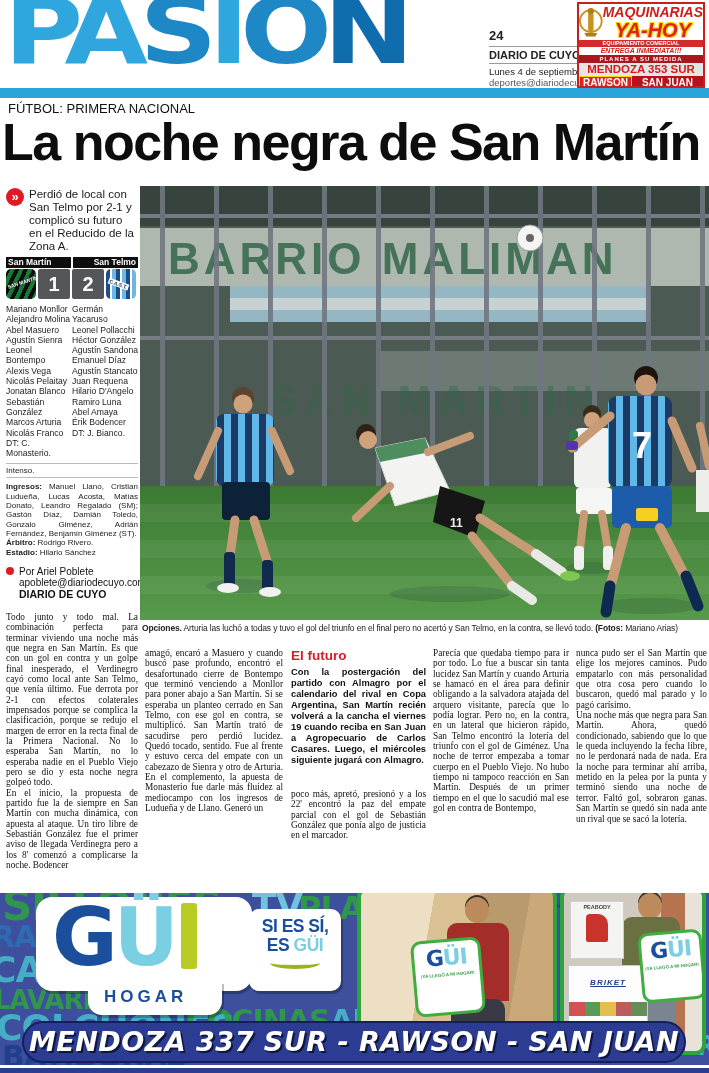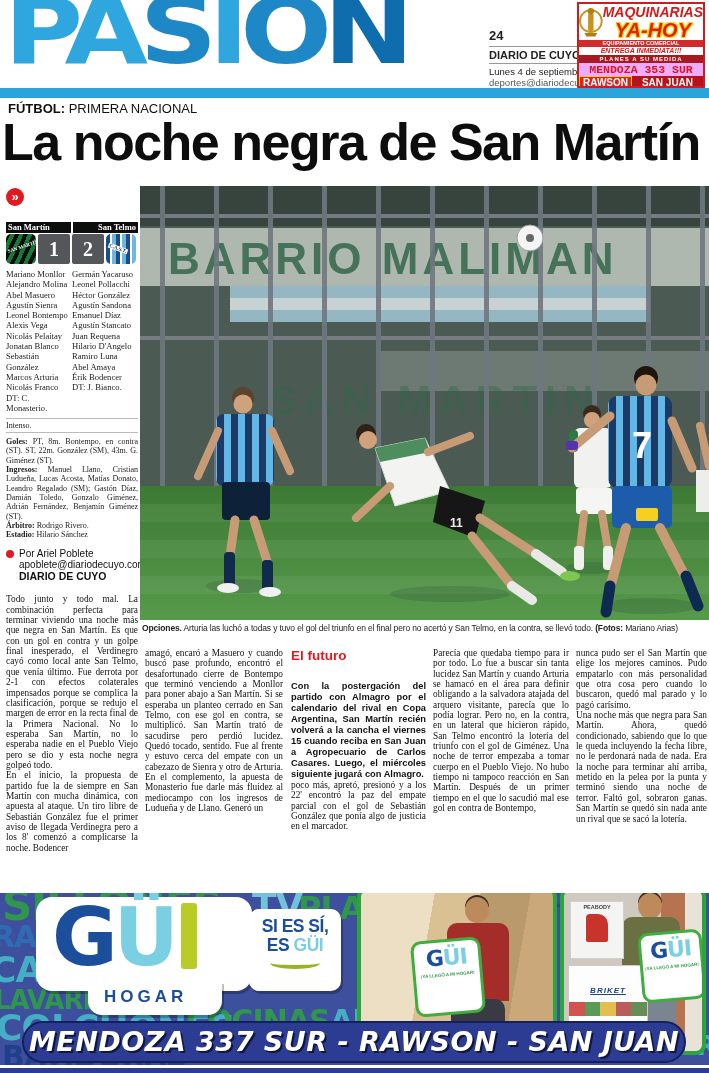--- a/index.html
+++ b/index.html
@@ -23,40 +23,40 @@
   .machinery-ad{position:absolute;left:577px;top:2px;width:128px;height:86px;border:2px solid #c9201f;
     background:#fff;overflow:hidden;font-weight:900;text-align:center;}
   .mach-top{display:flex;align-items:flex-start;}
   .mach-brand{flex:1;}
   .mach-line1{font-size:14px;font-style:italic;color:#d41a1a;letter-spacing:0;}
   .mach-line2{font-size:20px;font-style:italic;color:#e02020;line-height:20px;
     text-shadow:1px 1px 0 #ffd800,-1px 1px 0 #ffd800,1px -1px 0 #ffd800,-1px -1px 0 #ffd800;}
   .mach-sub1{background:#d12b2b;color:#fff;font-size:5.5px;line-height:7px;}
   .mach-sub2{color:#d41a1a;font-style:italic;font-size:7px;line-height:8px;}
   .mach-sub3{background:#a8181f;color:#fff;font-size:6px;line-height:8px;letter-spacing:1px;}
-  .mach-addr{background:#f0abfc;color:#d41a1a;font-size:11.5px;line-height:13px;font-family:Liberation Mono, monospace;}
+  .mach-addr{background:#e5e5e5;color:#d41a1a;font-size:11.5px;line-height:13px;}
   .mach-city-row{display:flex;}
   .mach-city1{background:#e02020;color:#fff;border:1px solid #ffd800;font-size:10px;line-height:11px;padding:0 3px;}
   .mach-city2{background:#b5121b;color:#fff;font-size:10px;line-height:13px;flex:1;}
 
   .cyan-band{position:absolute;left:0;top:88px;width:709px;height:10px;background:var(--cyan);}
 
   
   .kicker{position:absolute;left:8px;top:101px;font-size:13px;color:#111;}
-  .kicker b{font-weight:700;}
+  .kicker b{font-weight:400;}
   .headline{position:absolute;left:2px;top:112px;width:707px;font-size:52px;font-weight:900;
     letter-spacing:-1.5px;color:#0d0d0d;line-height:60px;font-family:"Liberation Sans",sans-serif;}
 
   
   .left-rail{position:absolute;left:6px;top:188px;width:132px;}
   .lead-row{display:flex;gap:5px;}
   .chevron{flex:0 0 18px;width:18px;height:18px;border-radius:50%;background:var(--red);color:#fff;
     font-weight:900;font-size:13px;line-height:17px;text-align:center;}
   .lead-text{font-size:11.5px;line-height:13px;color:#1a1a1a;}
-  .scorebox{margin-top:16px;font-family:Liberation Serif, serif;}
+  .scorebox{margin-top:4px;}
   .score-heads{display:flex;gap:2px;}
   .head-bar{background:#0d0d0d;color:#fff;font-weight:bold;font-size:8.5px;line-height:11px;flex:1;padding:0 2px;}
   .head-bar.right{text-align:right;}
   .score-row{display:flex;gap:2px;margin-top:1px;}
   .club-logo{width:30px;height:30px;border-radius:5px;position:relative;overflow:hidden;}
   .club-logo.sm{background:repeating-linear-gradient(115deg,#0c0c0c 0 4px,#157a33 4px 8px);}
   .club-logo.st{background:repeating-linear-gradient(90deg,#1b4c8c 0 4px,#fff 4px 6px,#6fb6e0 6px 10px);}
   .club-logo-text{position:absolute;left:1px;top:10px;color:#fff;font-weight:900;font-size:5px;
     transform:rotate(-18deg);white-space:nowrap;text-shadow:0 0 2px #000;}
   .club-logo-text.st-text{color:#0d2a55;background:#fff;padding:0 1px;transform:rotate(20deg);left:2px;top:12px;text-shadow:none;}
@@ -82,23 +82,23 @@
   .caption{position:absolute;left:142px;top:623px;width:565px;font-size:8.5px;letter-spacing:-.15px;
     color:#222;white-space:nowrap;overflow:hidden;}
   .caption b{font-weight:900;}
 
   
   .artcol{position:absolute;top:648px;height:242px;overflow:hidden;}
   .col2{left:145px;width:138px;}
   .col3{left:291px;width:135px;}
   .col4{left:433px;width:136px;}
   .col5{left:576px;width:131px;}
-  .futuro-title{color:var(--red);font-weight:900;font-size:13.5px;margin-bottom:18px;}
+  .futuro-title{color:var(--red);font-weight:900;font-size:13.5px;margin-bottom:4px;}
   .futuro-text{font-size:9.3px;line-height:11px;font-weight:bold;color:#111;text-align:justify;}
-  .col3 .bodytext{margin-top:0;}
+  .col3 .bodytext{margin-top:23px;}
 
   
   .bottom-ad{position:absolute;left:0;top:893px;width:709px;height:172px;background:var(--ad-bg);overflow:hidden;}
   .adword{position:absolute;font-weight:900;letter-spacing:-1px;opacity:.9;white-space:nowrap;font-family:"DejaVu Sans",sans-serif;}
   .gui-blob{position:absolute;left:36px;top:4px;width:216px;height:94px;background:#fff;border-radius:16px;box-shadow:2px 3px 0 rgba(0,0,0,.25);}
   .gui-blob-tab{position:absolute;left:88px;top:88px;width:134px;height:34px;background:#fff;border-radius:0 0 14px 14px;box-shadow:2px 3px 0 rgba(0,0,0,.25);}
   .gui-logo{position:absolute;left:52px;top:2px;display:flex;align-items:flex-end;font-weight:900;
     font-size:80px;line-height:86px;font-family:"DejaVu Sans",sans-serif;letter-spacing:-4px;}
   .gui-g{color:var(--gui-blue);}
   .gui-u{color:var(--gui-light);}
@@ -118,21 +118,21 @@
   .person-body{position:absolute;border-radius:10px 10px 0 0;}
   .gui-sign{position:absolute;background:#fff;border:3px solid #3fae3f;border-radius:10px;
     text-align:center;transform:rotate(-5deg);padding-top:4px;}
   .gui-sign .sign-brand{font-weight:900;font-size:22px;line-height:24px;letter-spacing:-1px;font-family:"DejaVu Sans",sans-serif;}
   .gui-sign .sg{color:var(--gui-blue);} .gui-sign .su{color:var(--gui-light);}
   .gui-sign .sign-cap{font-weight:900;font-size:4.5px;color:#2f9e46;margin-top:2px;}
   .box-peabody{position:absolute;left:6px;top:10px;width:54px;height:58px;background:#f4f4f2;border:1px solid #cfcfcf;text-align:center;}
   .box-peabody .bname{font-size:5.5px;font-weight:bold;color:#444;margin-top:2px;}
   .mixer{width:22px;height:28px;background:#c8342c;border-radius:4px 10px 2px 2px;margin:4px auto 0;}
   .box-briket{position:absolute;left:4px;top:74px;width:80px;height:60px;background:#fdfdfd;border:1px solid #ccc;text-align:center;}
-  .box-briket .bname{font-size:8px;font-weight:900;font-style:italic;color:#1d3f8c;margin-top:20px;letter-spacing:1px;text-decoration:underline;}
+  .box-briket .bname{font-size:8px;font-weight:900;font-style:italic;color:#1d3f8c;margin-top:12px;letter-spacing:1px;text-decoration:underline;}
   .food-strip{position:absolute;left:0;bottom:8px;width:100%;height:14px;
     background:linear-gradient(90deg,#c33 0 20%,#3a8a3a 20% 40%,#e0b330 40% 60%,#b04040 60% 80%,#4a7a3a 80%);opacity:.85;}
   .ad-bar{position:absolute;left:22px;top:128px;width:664px;height:42px;background:#2b3c92;border:2px solid #151f5e;
     border-radius:21px;text-align:center;z-index:5;}
   .ad-bar-text{font-weight:900;font-style:italic;font-size:27px;line-height:38px;color:#fff;
     letter-spacing:.5px;text-shadow:2px 2px 0 #10173f;font-family:"DejaVu Sans",sans-serif;}
   .page-bottom-line{position:absolute;left:0;top:1068px;width:709px;height:5px;background:#2b3c92;}
 </style>
 </head>
 <body>
@@ -179,20 +179,21 @@
   <div class="cyan-band"></div>
 
   <div class="kicker">
     <b>FÚTBOL:</b><span> PRIMERA NACIONAL</span>
   </div>
   <h1 class="headline">La noche negra de San Martín</h1>
 
   <div class="left-rail">
     <div class="lead-row">
       <div class="chevron">»</div>
+      <div class="lead-text">Perdió de local con San Telmo por 2-1 y complicó su futuro en el Reducido de la Zona A.</div>
     </div>
 
     <div class="scorebox">
       <div class="score-heads">
         <div class="head-bar">San Martín</div>
         <div class="head-bar right">San Telmo</div>
       </div>
       <div class="score-row">
         <div class="club-logo sm">
           <span class="club-logo-text">SAN MARTÍN</span>
@@ -229,21 +230,20 @@
             <div class="lineup-row">Agustín Stancato</div>
             <div class="lineup-row">Juan Requena</div>
             <div class="lineup-row">Hilario D'Angelo</div>
             <div class="lineup-row">Ramiro Luna</div>
             <div class="lineup-row">Abel Amaya</div>
             <div class="lineup-row">Érik Bodencer</div>
             <div class="lineup-row">DT: J. Bianco.</div>
           </div>
       </div>
       <div class="intensity">Intenso.</div>
-      <p class="stat"><b>Goles:</b><span> PT, 8m. Bontempo, en contra (ST). ST, 22m. González (SM), 43m. G. Giménez (ST).</span></p>
       <p class="stat"><b>Ingresos:</b><span> Manuel Llano, Cristian Ludueña, Lucas Acosta, Matías Donato, Leandro Regalado (SM); Gastón Díaz, Damián Toledo, Gonzalo Giménez, Adrián Fernández, Benjamín Giménez (ST).</span></p>
       <p class="stat"><b>Árbitro:</b><span> Rodrigo Rivero.</span></p>
       <p class="stat"><b>Estadio:</b><span> Hilario Sánchez</span></p>
     </div>
 
     <div class="byline">
       <div class="byline-row">
         <span class="red-dot"></span>
         <span>Por Ariel Poblete</span>
       </div>
@@ -370,21 +370,21 @@
   </svg>
 
   <div class="caption">
     <b>Opciones.</b><span> Arturia las luchó a todas y tuvo el gol del triunfo en el final pero no acertó y San Telmo, en la contra, se llevó todo. </span><b>(Fotos:</b><span> Mariano Arias)</span>
   </div>
 
   <div class="artcol col2 bodytext">amagó, encaró a Masuero y cuando buscó pase profundo, encontró el desafortunado cierre de Bontempo que terminó venciendo a Monllor para poner abajo a San Martín. Si se esperaba un planteo cerrado en San Telmo, con ese gol en contra, se multiplicó. San Martín trató de sacudirse pero perdió lucidez. Quedó tocado, sentido. Fue al frente y estuvo cerca del empate con un cabezazo de Sienra y otro de Arturia. En el complemento, la apuesta de Monasterio fue darle más fluidez al mediocampo con los ingresos de Ludueña y de Llano. Generó un</div>
 
   <div class="artcol col3">
     <div class="futuro-title">El futuro</div>
-    <div class="futuro-text">Con la postergación del partido con Almagro por el calendario del rival en Copa Argentina, San Martín recién volverá a la cancha el viernes 15 cuando reciba en San Juan a Agropecuario de Carlos Casares. Luego, el miércoles siguiente jugará con Almagro.</div>
+    <div class="futuro-text">Con la postergación del partido con Almagro por el calendario del rival en Copa Argentina, San Martín recién volverá a la cancha el viernes 19 cuando reciba en San Juan a Agropecuario de Carlos Casares. Luego, el miércoles siguiente jugará con Almagro.</div>
     <div class="bodytext">poco más, apretó, presionó y a los 22' encontró la paz del empate parcial con el gol de Sebastián González que ponía algo de justicia en el marcador.</div>
   </div>
 
   <div class="artcol col4 bodytext">Parecía que quedaba tiempo para ir por todo. Lo fue a buscar sin tanta lucidez San Martín y cuando Arturia se hamacó en el área para definir obligando a la salvadora atajada del arquero visitante, parecía que lo podía lograr. Pero no, en la contra, en un lateral que hicieron rápido, San Telmo encontró la lotería del triunfo con el gol de Giménez. Una noche de terror empezaba a tomar cuerpo en el Pueblo Viejo. No hubo tiempo ni tampoco reacción en San Martín. Después de un primer tiempo en el que lo sacudió mal ese gol en contra de Bontempo,</div>
   <div class="artcol col5 bodytext">nunca pudo ser el San Martín que elige los mejores caminos. Pudo empatarlo con más personalidad que otra cosa pero cuando lo buscaron, quedó mal parado y lo pagó carísimo.
 Una noche más que negra para San Martín. Ahora, quedó condicionado, sabiendo que lo que le queda incluyendo la fecha libre, no le perdonará nada de nada. Era la noche para terminar ahí arriba, metido en la pelea por la punta y terminó siendo una noche de terror. Faltó gol, sobraron ganas. San Martín se quedó sin nada ante un rival que se sacó la lotería.</div>
 
   <div class="bottom-ad">
     <div>
 

